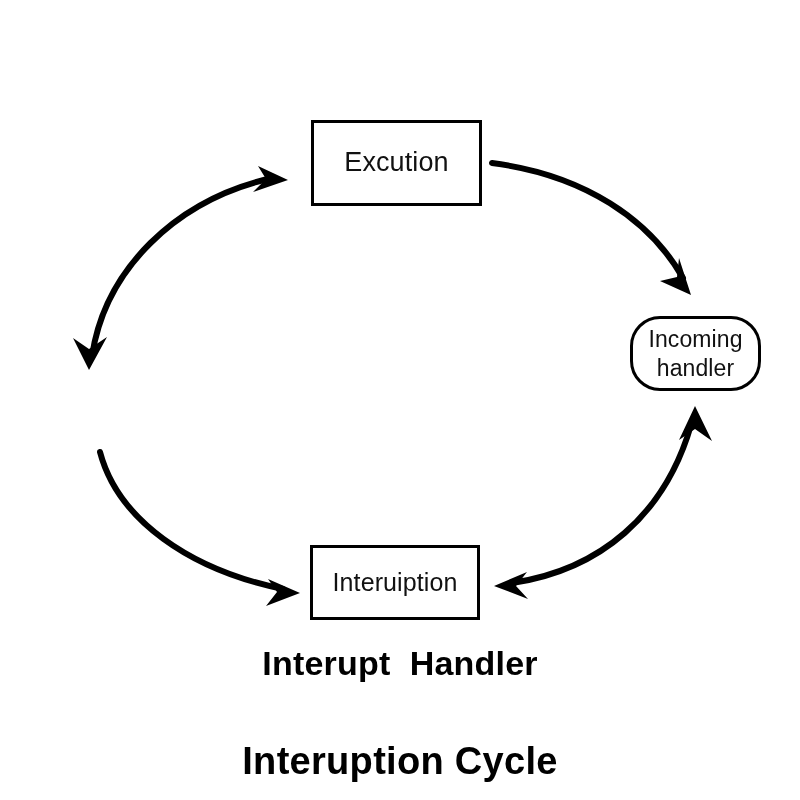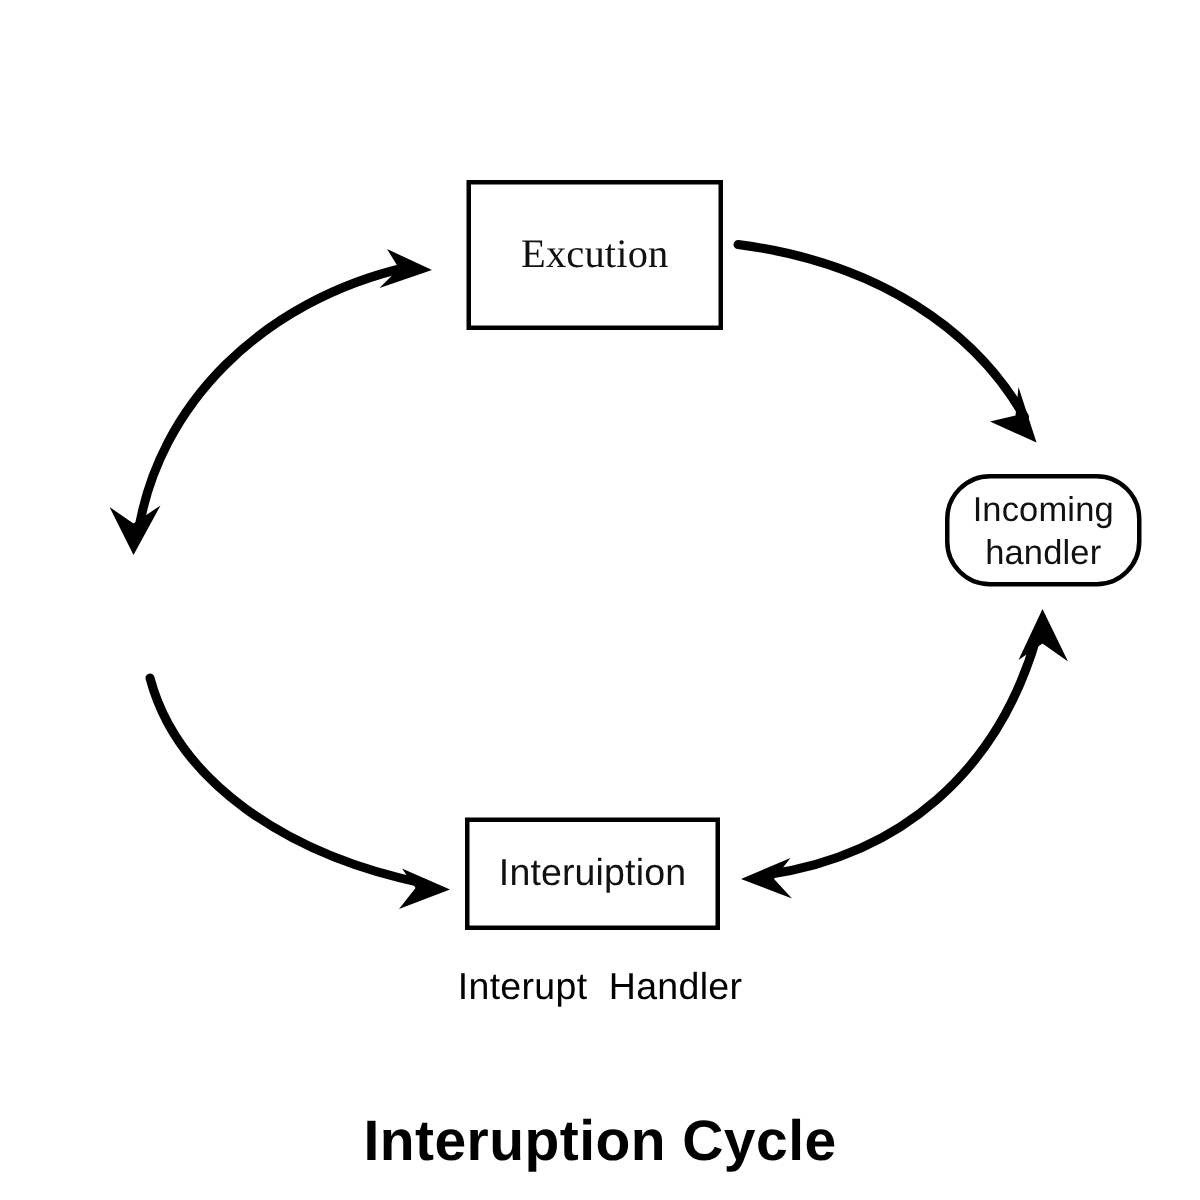--- a/index.html
+++ b/index.html
@@ -42,22 +42,21 @@
     line-height: 1.18;
     font-weight: 400;
     letter-spacing: 0.1px;
     color: #111111;
     white-space: pre-line;
   }
   #box-execution {
     left: 311px;
     top: 120px;
     width: 171px;
-    height: 100px;
-    font-family: Liberation Serif, serif;
+    height: 86px;
   }
   #box-incoming {
     left: 630px;
     top: 316px;
     width: 131px;
     height: 75px;
     border-radius: 30px;
   }
   #box-incoming .node-label {
     font-size: 23px;
@@ -84,22 +83,22 @@
   .caption {
     position: absolute;
     text-align: center;
     color: #000000;
     z-index: 6;
   }
   #caption-handler {
     left: 250px;
     top: 644px;
     width: 300px;
-    font-size: 25px;
-    font-weight: 400;
+    font-size: 34px;
+    font-weight: 700;
     letter-spacing: 0.2px;
     white-space: pre;
   }
   #diagram-title {
     left: 150px;
     top: 740px;
     width: 500px;
     font-size: 38px;
     font-weight: 600;
     letter-spacing: 0.3px;

